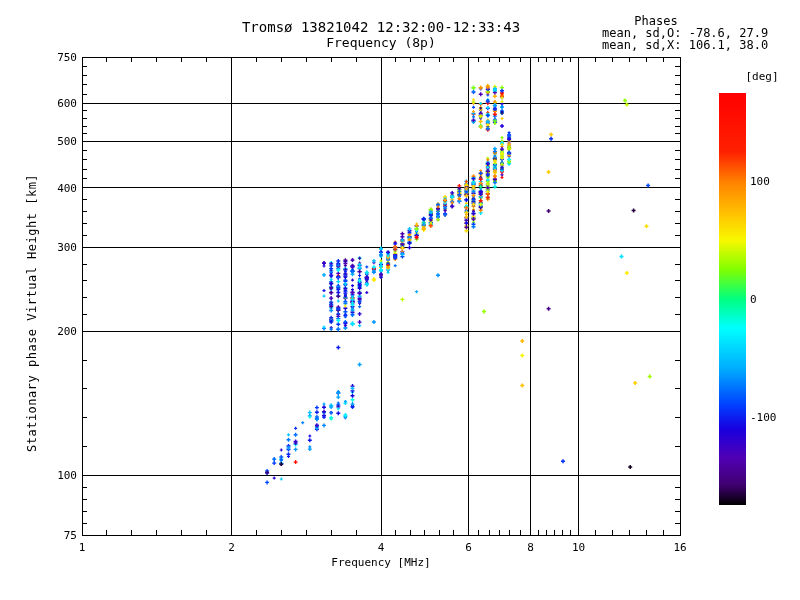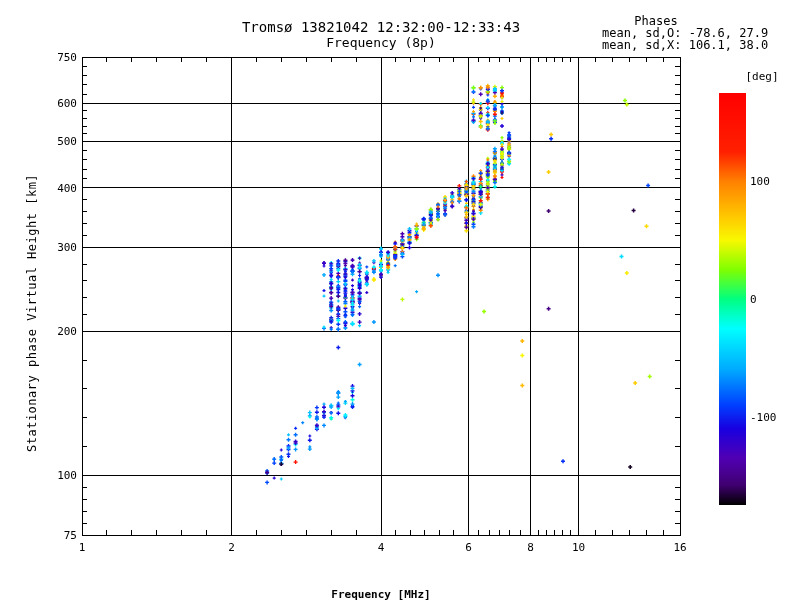--- a/index.html
+++ b/index.html
@@ -3,21 +3,21 @@
 <meta charset="utf-8">
 <style>
   html,body{margin:0;padding:0;background:#ffffff;}
   #app{position:relative;width:800px;height:600px;background:#ffffff;overflow:hidden;
        font-family:"DejaVu Sans Mono", monospace;color:#000;}
   #plot-svg{position:absolute;left:0;top:0;width:800px;height:600px;}
   .t1{position:absolute;left:82px;top:19px;width:598px;text-align:center;font-size:14px;white-space:nowrap;}
   .t2{position:absolute;left:82px;top:35px;width:598px;text-align:center;font-size:13px;white-space:nowrap;}
   .stats{position:absolute;left:602px;top:15px;width:108px;font-size:12px;line-height:12px;white-space:nowrap;}
   .stats .hdr{text-align:center;}
-  .xlab{position:absolute;left:82px;top:588px;width:598px;text-align:center;font-size:11px;font-weight:bold;}
+  .xlab{position:absolute;left:82px;top:556px;width:598px;text-align:center;font-size:11px;}
   .ylab{position:absolute;left:25px;top:452px;transform-origin:0 0;transform:rotate(-90deg);
         white-space:nowrap;font-size:12px;letter-spacing:0.5px;}
   .cblab{position:absolute;left:740px;top:70px;width:44px;text-align:center;font-size:11px;}
 </style>
 </head>
 <body>
 
 <div id="app">
   <svg id="plot-svg" xmlns="http://www.w3.org/2000/svg" viewBox="0 0 800 600">
       <defs>

